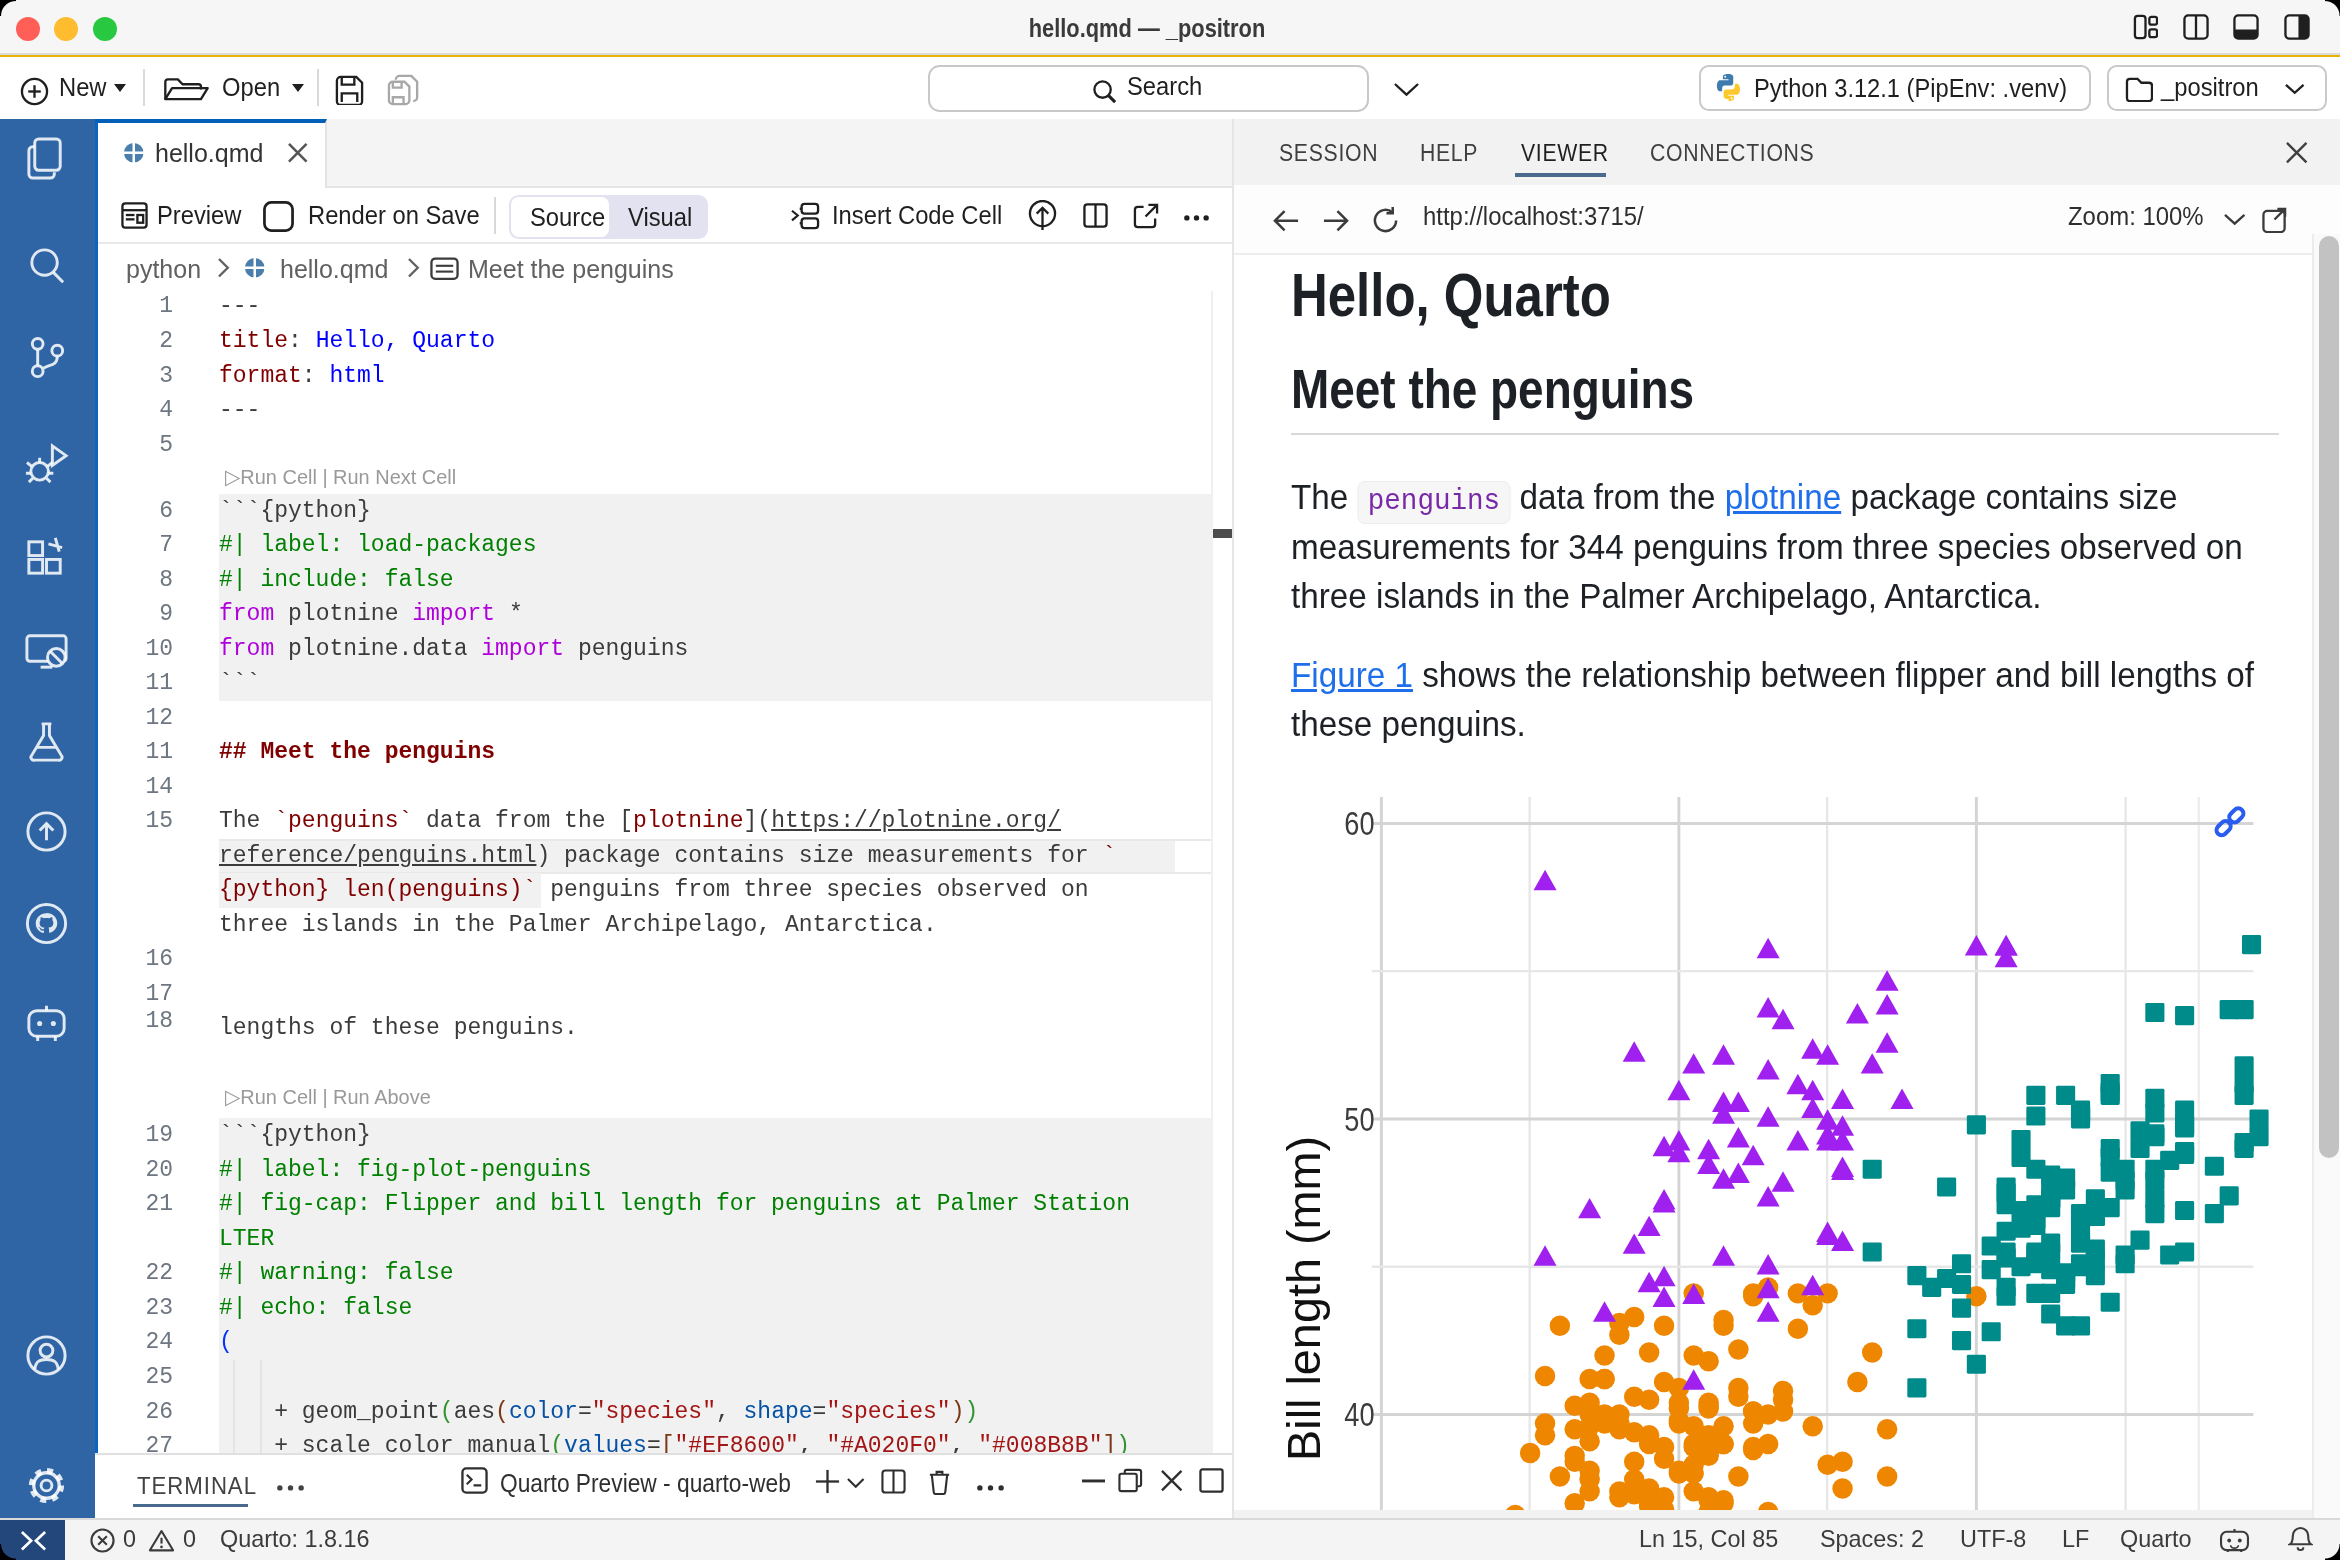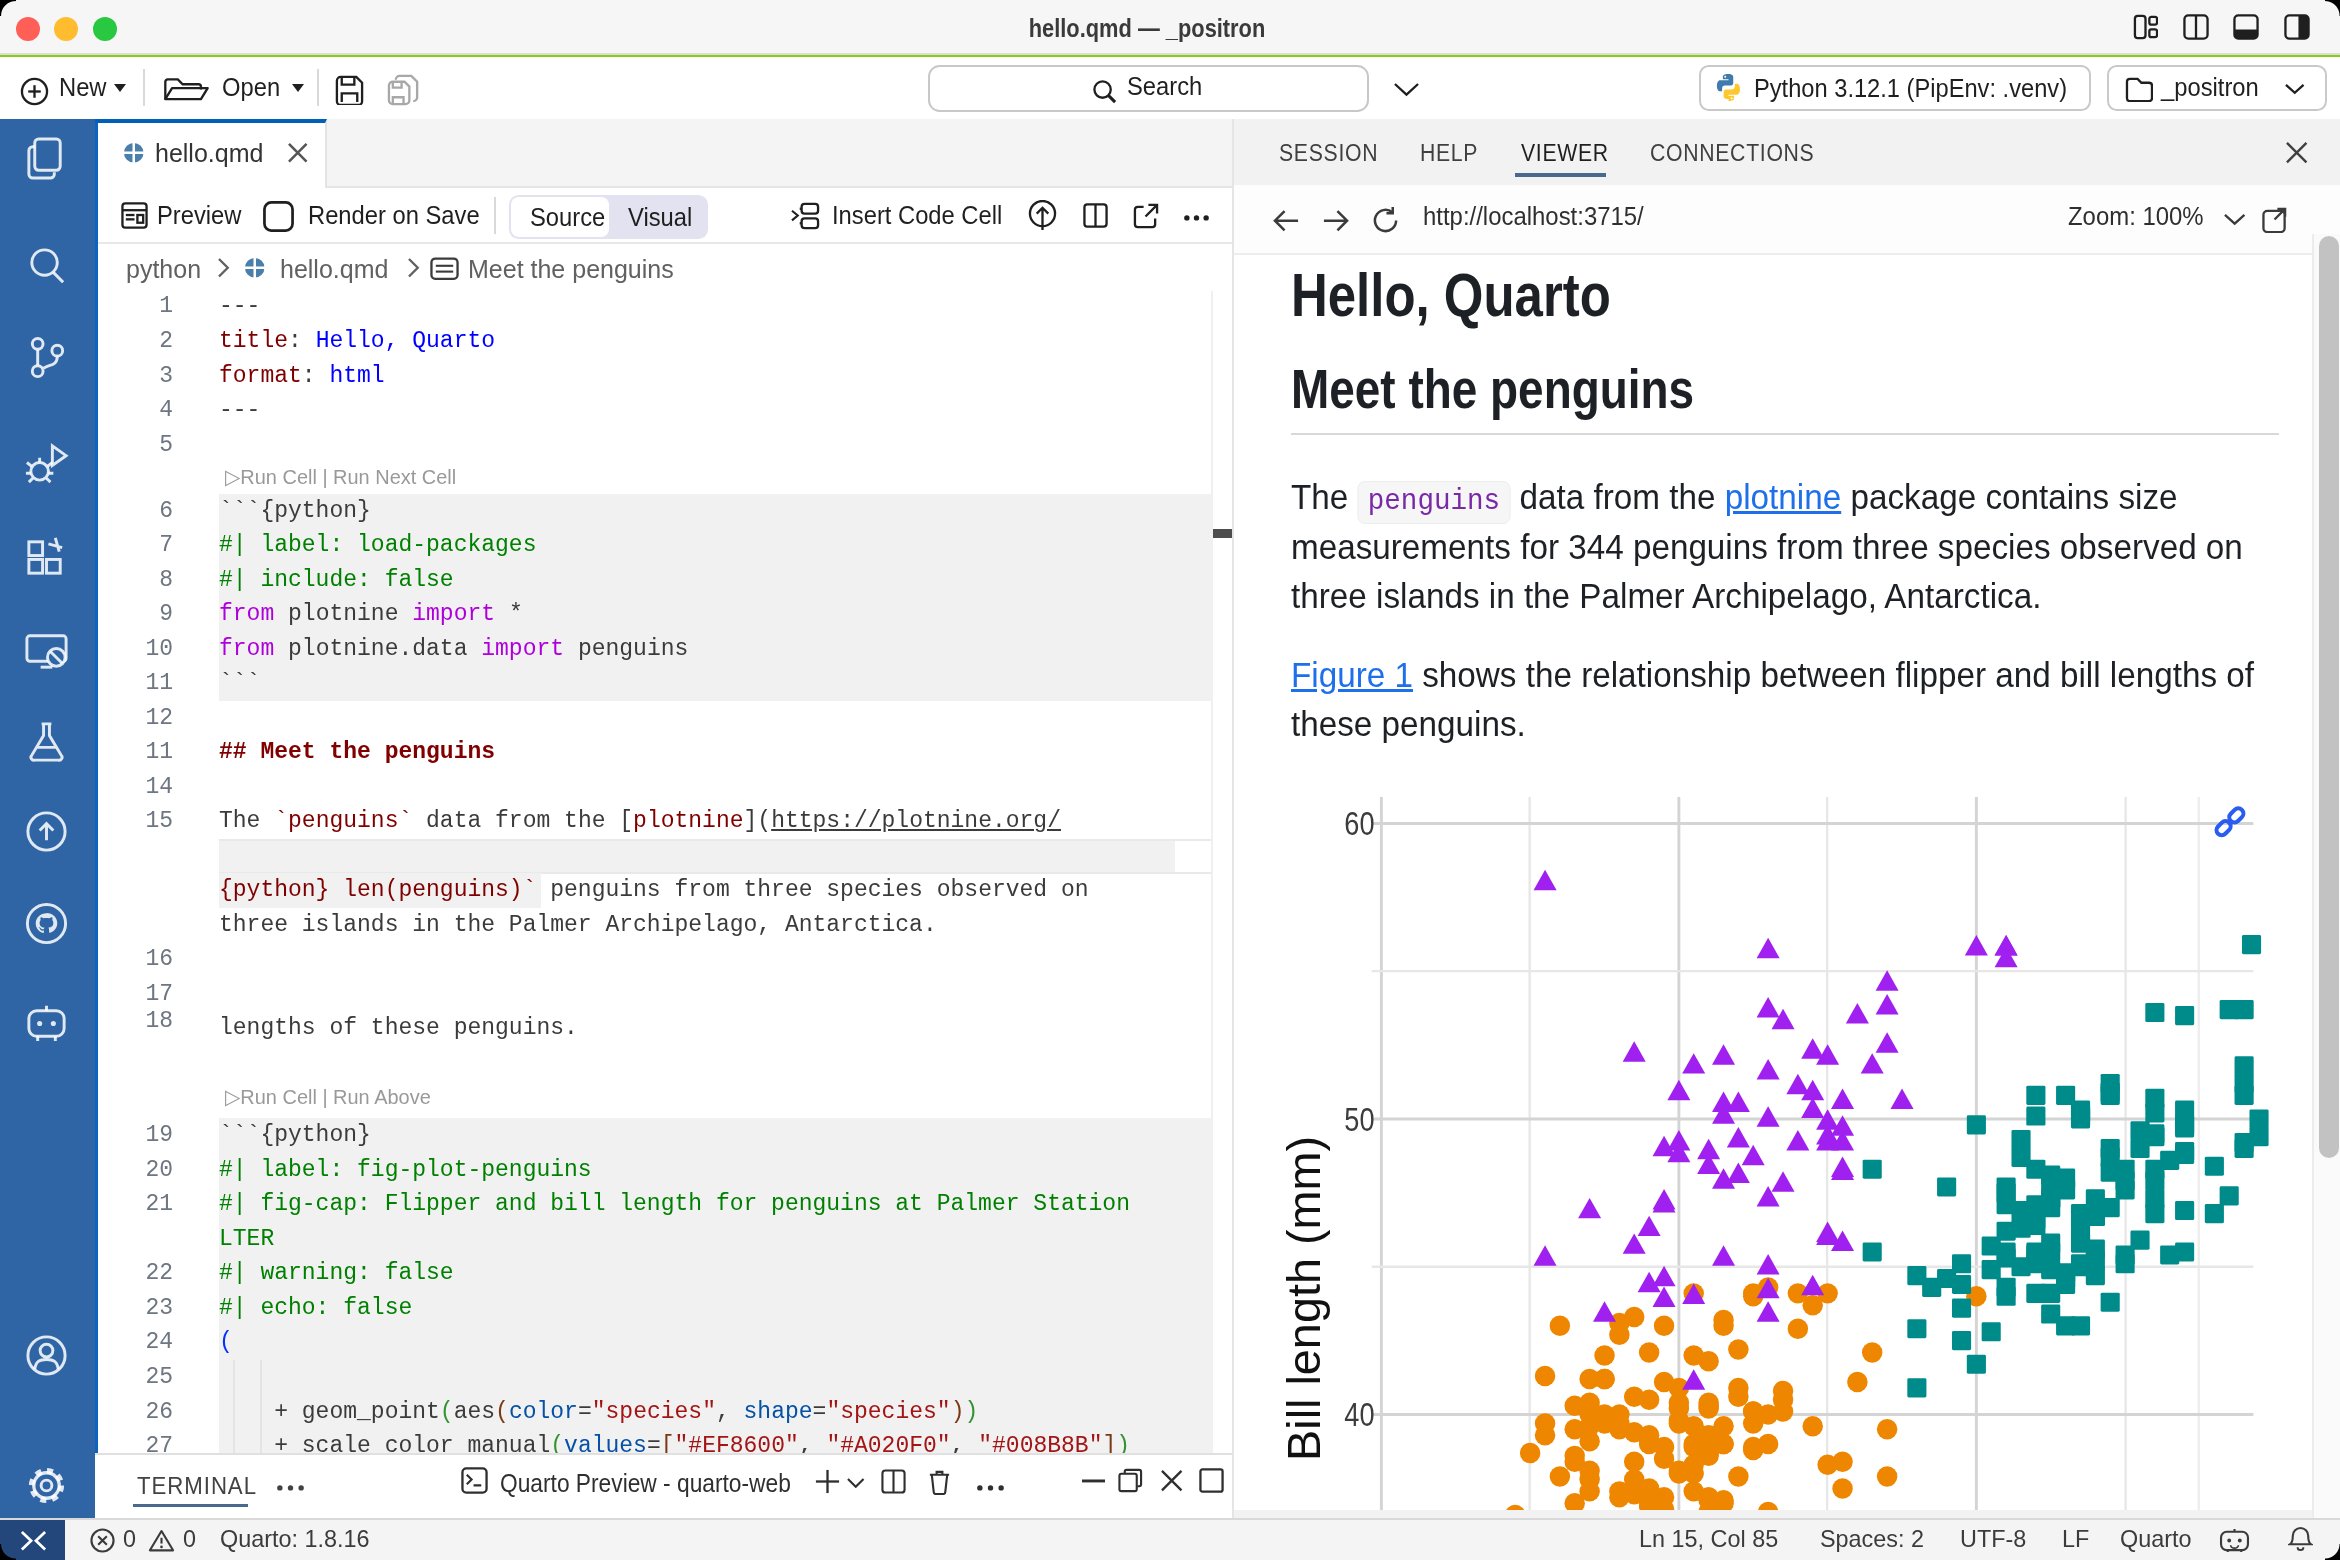--- a/index.html
+++ b/index.html
@@ -1,15 +1,15 @@
 <!DOCTYPE html>
 <html><head><meta charset="utf-8"><style>
 *{margin:0;padding:0;box-sizing:border-box}
 html,body{width:2341px;height:1560px;overflow:hidden;background:#000}
-#app{position:absolute;left:0;top:0;width:2341px;height:1560px;background:#84cc16;
+#app{position:absolute;left:0;top:0;width:2341px;height:1560px;background:#eab308;
   font-family:"Liberation Sans",sans-serif;-webkit-font-smoothing:antialiased}
 .abs{position:absolute}
 
 #titlebar{position:absolute;left:0;top:0;width:2341px;height:55px;background:#f6f6f6;border-bottom:2px solid #dcdcdc}
 .tl{position:absolute;top:16.6px;width:24.4px;height:24.4px;border-radius:50%}
 #wtitle{position:absolute;top:12.7px;left:952px;width:390px;text-align:center;font-size:26px;font-weight:700;color:#3a3a3a;transform:scaleX(.84);transform-origin:50% 50%}
 
 #toolbar{position:absolute;left:0;top:57px;width:2341px;height:62px;background:#fff}
 .tbtxt{position:absolute;top:15.6px;font-size:25px;color:#1f1f1f;transform:scaleX(.95);transform-origin:0 50%}
 .sep{position:absolute;top:11.7px;width:2px;height:37px;background:#d9d9d9}
@@ -301,20 +301,21 @@
 <div class="cl" style="top:102px">---</div>
 <div class="lens" style="top:174px">▷Run Cell | Run Next Cell</div>
 <div class="cl" style="top:203px">```{python}</div>
 <div class="cl" style="top:237px"><span class="g">#| label: load-packages</span></div>
 <div class="cl" style="top:272px"><span class="g">#| include: false</span></div>
 <div class="cl" style="top:306px"><span class="p">from</span> plotnine <span class="p">import</span> *</div>
 <div class="cl" style="top:341px"><span class="p">from</span> plotnine.data <span class="p">import</span> penguins</div>
 <div class="cl" style="top:375px">```</div>
 <div class="cl" style="top:444px"><span class="m" style="font-weight:bold">## Meet the penguins</span></div>
 <div class="cl" style="top:513px">The <span class="m">`penguins`</span> data from the [<span class="m">plotnine</span>](<span class="u">https://plotnine.org/</span></div>
+<div class="cl" style="top:548px"><span class="u">reference/penguins.html</span>) package contains size measurements for <span class="m">`</span></div>
 <div class="cl" style="top:582px"><span class="m">{python} len(penguins)`</span> penguins from three species observed on</div>
 <div class="cl" style="top:617px">three islands in the Palmer Archipelago, Antarctica.</div>
 <div class="cl" style="top:720px">lengths of these penguins.</div>
 <div class="lens" style="top:794px">▷Run Cell | Run Above</div>
 <div class="cl" style="top:827px">```{python}</div>
 <div class="cl" style="top:862px"><span class="g">#| label: fig-plot-penguins</span></div>
 <div class="cl" style="top:896px"><span class="g">#| fig-cap: Flipper and bill length for penguins at Palmer Station</span></div>
 <div class="cl" style="top:931px"><span class="g">LTER</span></div>
 <div class="cl" style="top:965px"><span class="g">#| warning: false</span></div>
 <div class="cl" style="top:1000px"><span class="g">#| echo: false</span></div>

